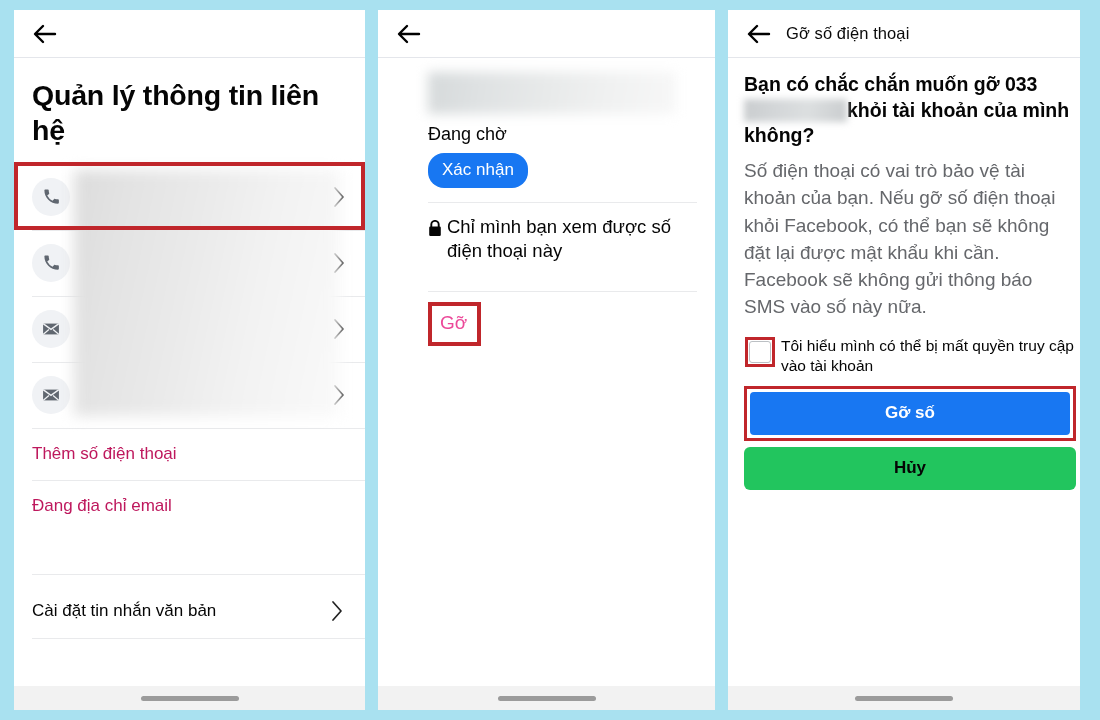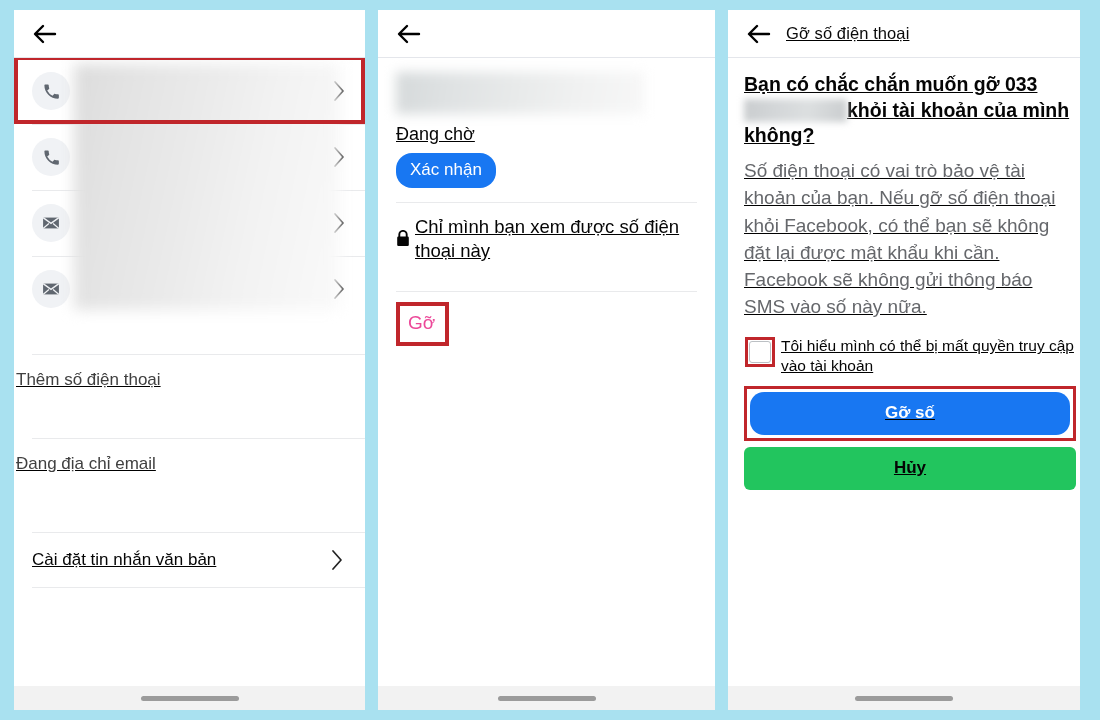--- a/index.html
+++ b/index.html
@@ -24,21 +24,20 @@
   }
   .phone {
     position: relative;
     background: #ffffff;
     width: 351px;
     height: 700px;
     box-sizing: border-box;
     overflow: hidden;
     display: flex;
     flex-direction: column;
-    text-decoration: underline;
   }
   .phone.p2 { width: 337px; }
   .phone.p3 { width: 352px; }
 
   
   .topbar {
     height: 48px;
     flex: 0 0 48px;
     border-bottom: 1px solid #e4e6eb;
     display: flex;
@@ -114,40 +113,39 @@
     left: 60px;
     top: 6px;
     width: 266px;
     height: 246px;
   }
   .link-row {
     position: relative;
     height: 52px;
     display: flex;
     align-items: center;
-    padding-left: 2px;
+    padding-left: 18px;
     font-size: 17px;
-    color: #404040;
-    margin-top: 32px;
+    color: #be185d;
   }
   .link-row::before {
     content: "";
     position: absolute;
     left: 18px; right: 0; top: 0;
     height: 1px;
     background: #e9eaec;
   }
   .spacer-gap { height: 42px; }
   .settings-row {
     position: relative;
     height: 56px;
     display: flex;
     align-items: center;
     justify-content: space-between;
-    padding: 0 20px 0 18px;
+    padding: 9px 20px 0 18px;
     font-size: 17px;
     color: #050505;
   }
   .settings-row::before, .settings-row::after {
     content: "";
     position: absolute;
     left: 18px; right: 0;
     height: 1px;
     background: #e9eaec;
   }
@@ -165,21 +163,21 @@
     justify-content: center;
   }
   .home-indicator {
     width: 98px;
     height: 5px;
     border-radius: 3px;
     background: #9b9b9b;
   }
 
   
-  .p2-content { padding: 14px 18px 0 18px; }
+  .p2-content { padding: 14px 18px 0 18px; margin-left: 32px; }
   .p2-blurname {
     position: relative;
     width: 248px;
     height: 42px;
     margin-bottom: 10px;
   }
   .p2-blurname .inner {
     position: absolute;
     inset: 0;
     background: linear-gradient(100deg,#d5d9da 0%,#dfe2e3 22%,#e8eaea 48%,#f0f1f1 72%,#f7f7f7 100%);
@@ -200,21 +198,21 @@
     border: none;
     font-family: inherit;
   }
   .p2-divider {
     height: 1px;
     background: #e9eaec;
     margin: 14px 0 0 0;
   }
   .privacy-note {
     display: flex;
-    align-items: center;
+    align-items: flex-start;
     font-size: 18.5px;
     color: #050505;
     line-height: 1.3;
     padding: 12px 0 0 0;
   }
   .lock-icon { flex: 0 0 auto; margin: 4px 5px 0 0; }
   .p2-divider2 {
     height: 1px;
     background: #e9eaec;
     margin: 28px 0 0 0;
@@ -291,21 +289,21 @@
     margin-top: 10px;
   }
   .btn-primary {
     display: block;
     width: 100%;
     background: #1877f2;
     color: #ffffff;
     font-size: 17px;
     font-weight: bold;
     border: none;
-    border-radius: 14px;
+    border-radius: 4px;
     padding: 11px 0 12px 0;
     font-family: inherit;
     box-sizing: border-box;
   }
   .btn-secondary {
     display: block;
     width: 100%;
     background: #22c55e;
     color: #050505;
     font-size: 17px;
@@ -334,20 +332,21 @@
 
   <div class="phone p1">
     <div class="topbar">
       <span class="back-arrow">
         <svg width="26" height="26" viewBox="0 0 26 26">
             <path d="M23 13 H4 M11 5 L3 13 L11 21" fill="none" stroke="#000" stroke-width="2.4" stroke-linecap="round" stroke-linejoin="round"></path>
           </svg>
       </span>
     </div>
     <div class="phone-body">
+      <div class="page-title">Quản lý thông tin liên hệ</div>
 
       <div class="contact-list">
         <div class="blur-block blur-rows"></div>
 
         <div class="contact-row">
           <span class="avatar-circle">
             <svg width="19" height="19" viewBox="0 0 24 24">
                 <path d="M6.6 10.8a15.1 15.1 0 006.6 6.6l2.2-2.2c.3-.3.7-.4 1.1-.2 1.2.4 2.5.6 3.8.6.6 0 1 .4 1 1V20c0 .6-.4 1-1 1C10.6 21 3 13.4 3 4c0-.6.4-1 1-1h3.5c.6 0 1 .4 1 1 0 1.3.2 2.6.6 3.8.1.4 0 .8-.2 1.1l-2.3 1.9z" fill="#606770"></path>
               </svg>
           </span>

